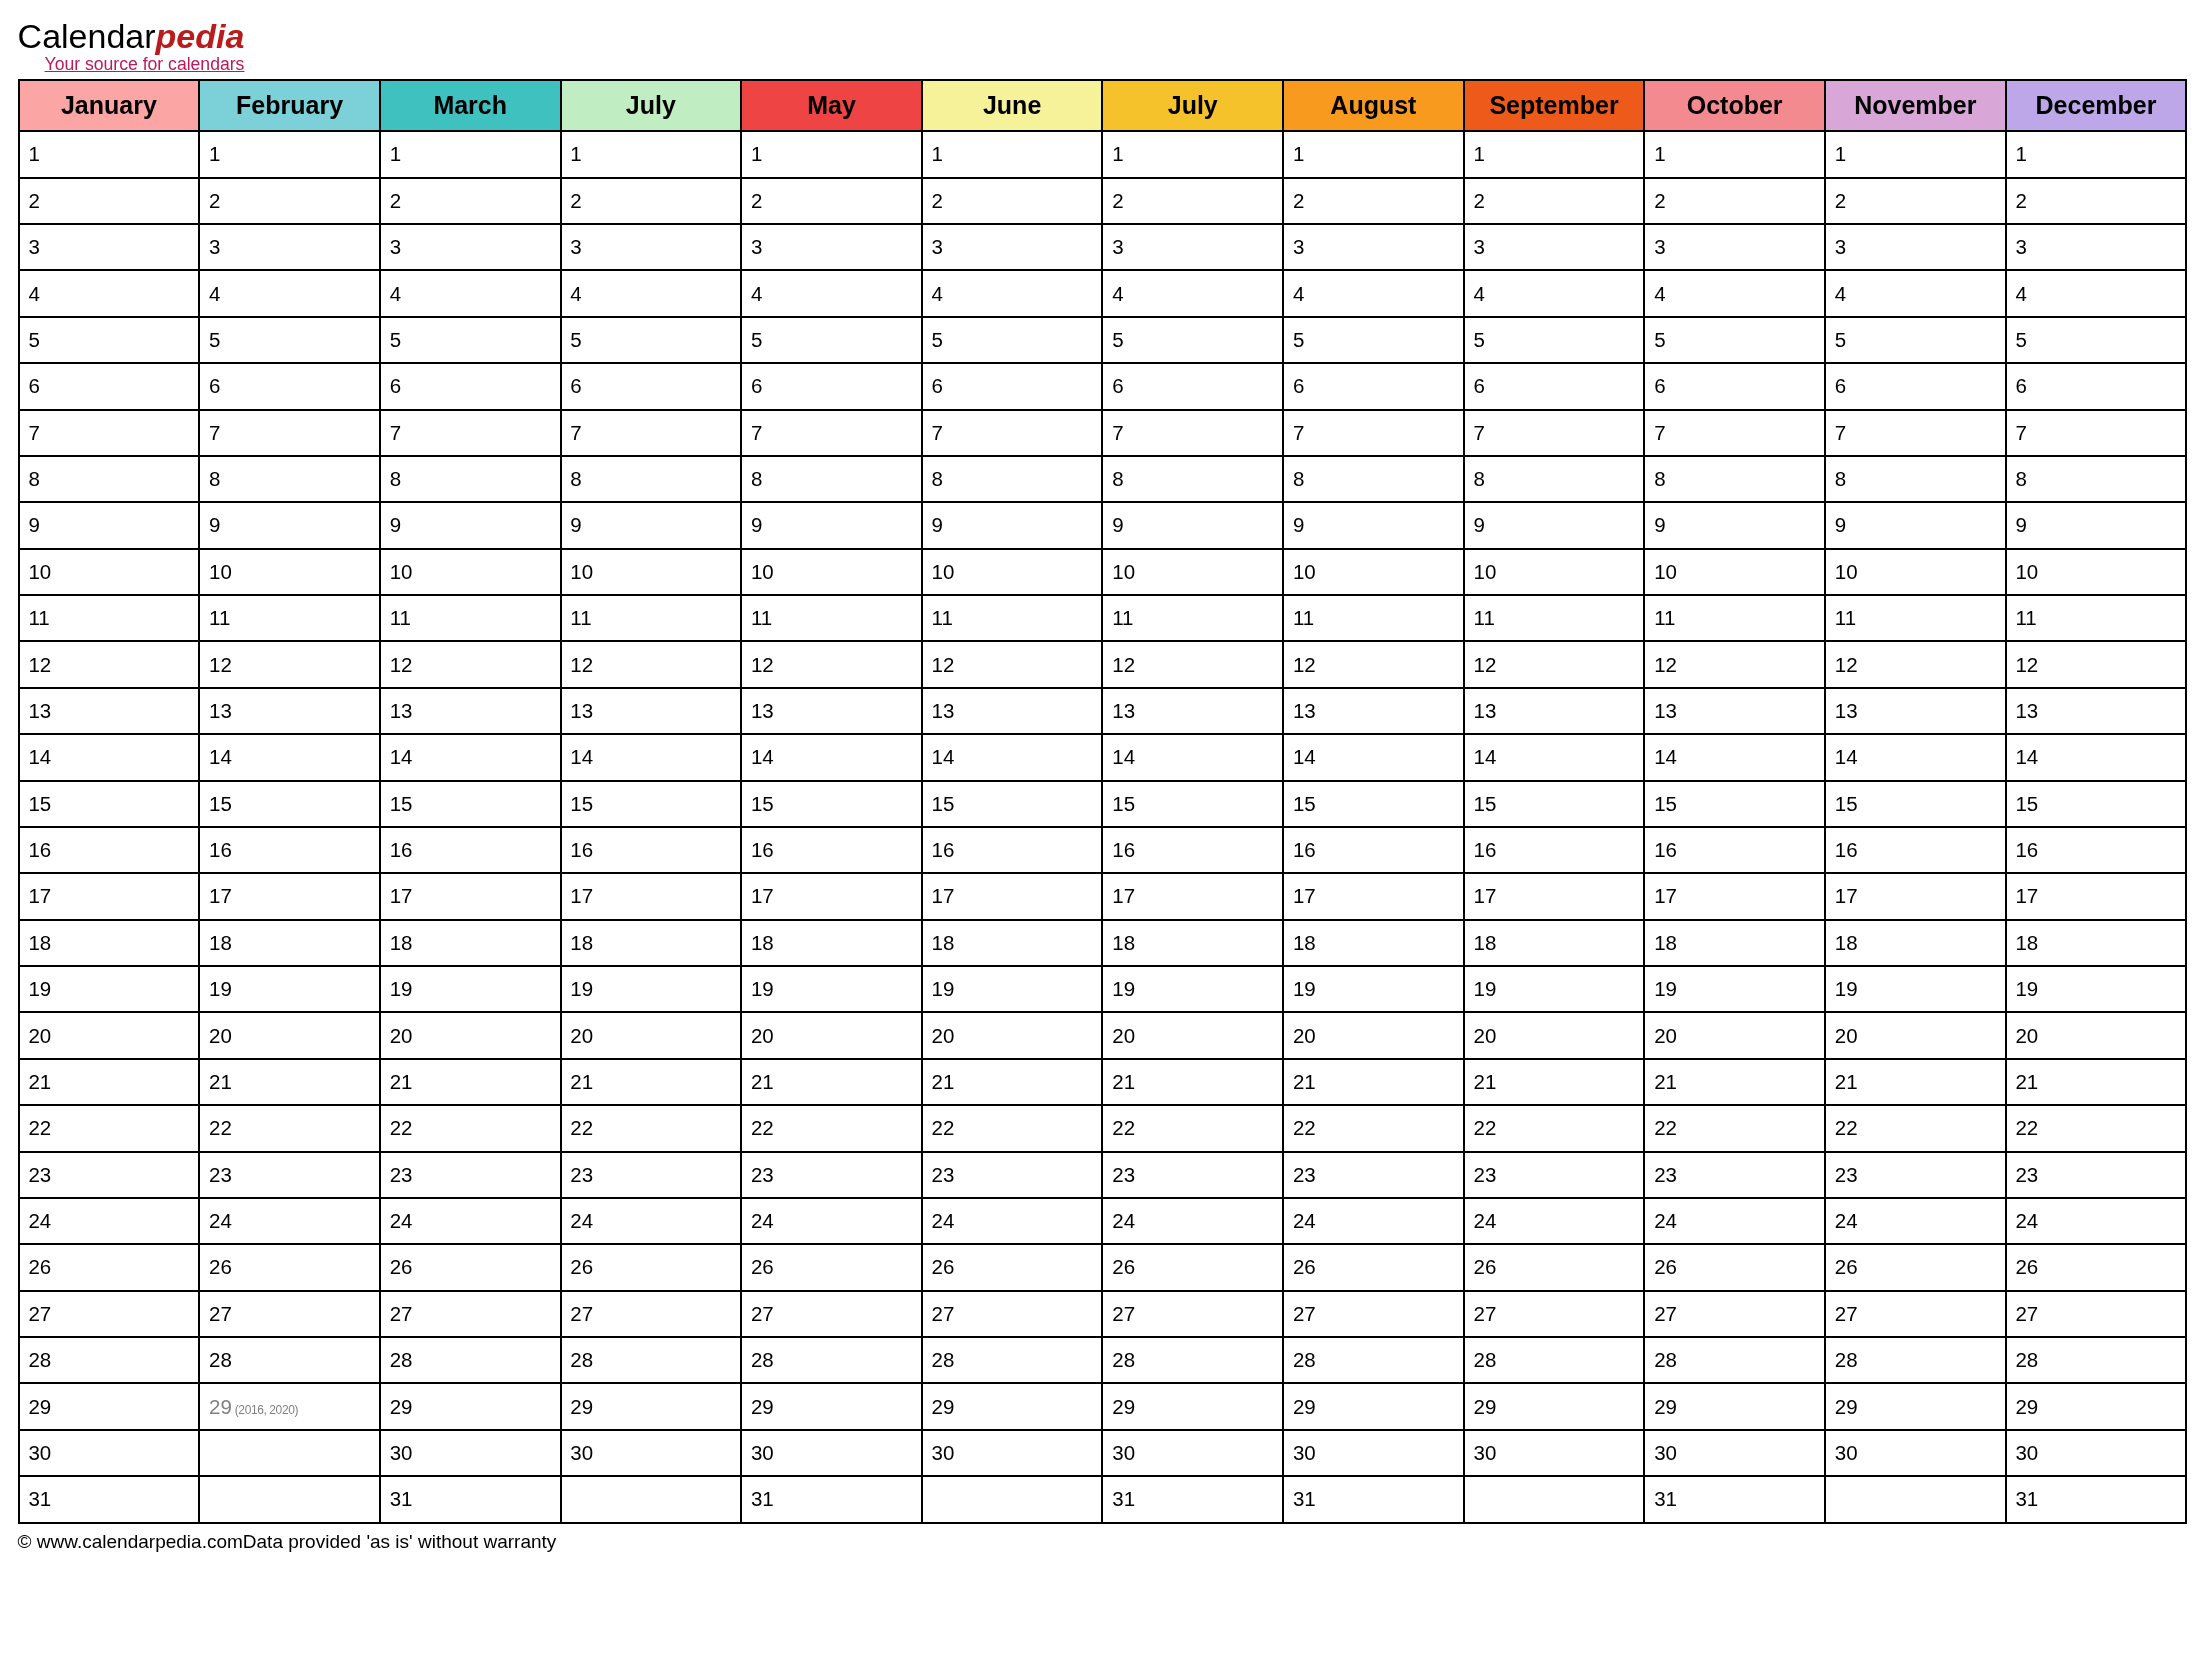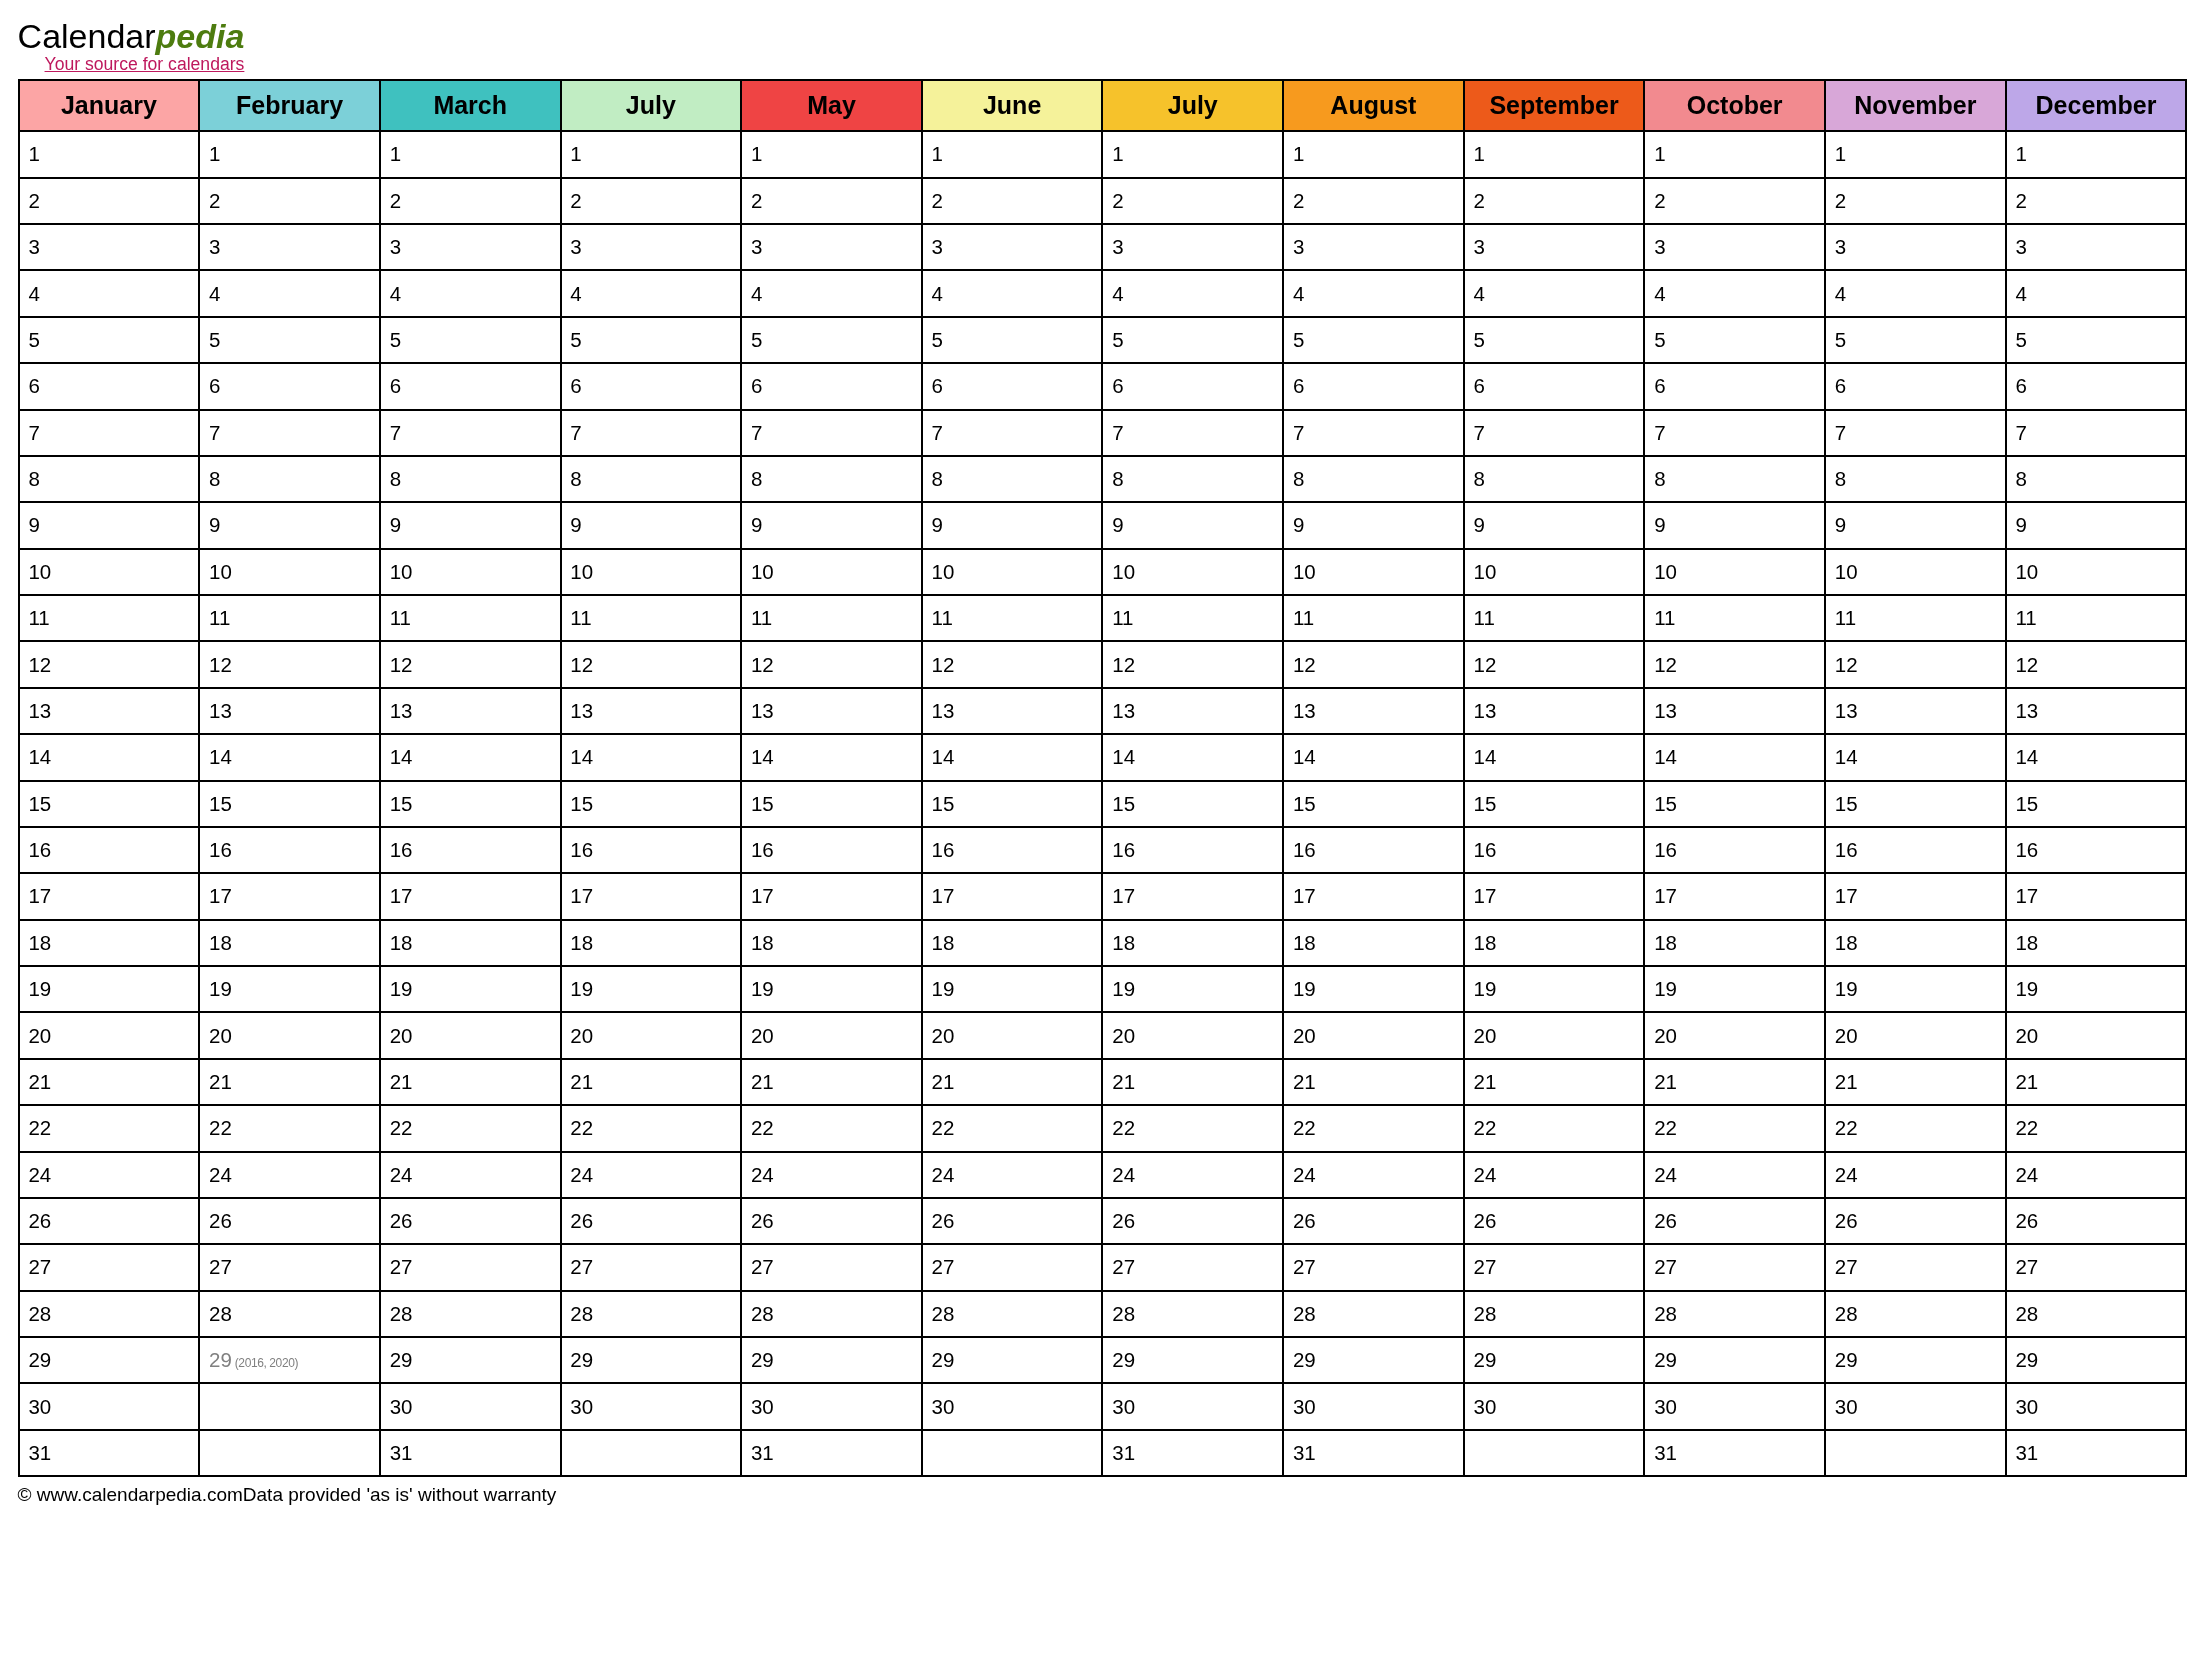--- a/index.html
+++ b/index.html
@@ -23,21 +23,21 @@
   letter-spacing: -0.7px;
 }
 .brand {
   text-align: right;
   padding-top: 4.4px;
 }
 .brand-main {
   font-size: 34px;
   font-weight: 400;
 }
-.brand-main .pedia { color: #4d7c0f; font-style: italic; font-weight: 700; }
+.brand-main .pedia { color: #b91c1c; font-style: italic; font-weight: 700; }
 .brand-sub {
   font-size: 17.6px;
   color: #be185d;
   margin-top: -2.9px;
   text-decoration: underline;
 }
 table.cal {
   width: 100%;
   border-collapse: collapse;
   table-layout: fixed;
@@ -401,20 +401,34 @@
         <td>22</td>
         <td>22</td>
         <td>22</td>
         <td>22</td>
         <td>22</td>
         <td>22</td>
         <td>22</td>
         <td>22</td>
       </tr>
       <tr>
+        <td>23</td>
+        <td>23</td>
+        <td>23</td>
+        <td>23</td>
+        <td>23</td>
+        <td>23</td>
+        <td>23</td>
+        <td>23</td>
+        <td>23</td>
+        <td>23</td>
+        <td>23</td>
+        <td>23</td>
+      </tr>
+      <tr>
         <td>24</td>
         <td>24</td>
         <td>24</td>
         <td>24</td>
         <td>24</td>
         <td>24</td>
         <td>24</td>
         <td>24</td>
         <td>24</td>
         <td>24</td>

